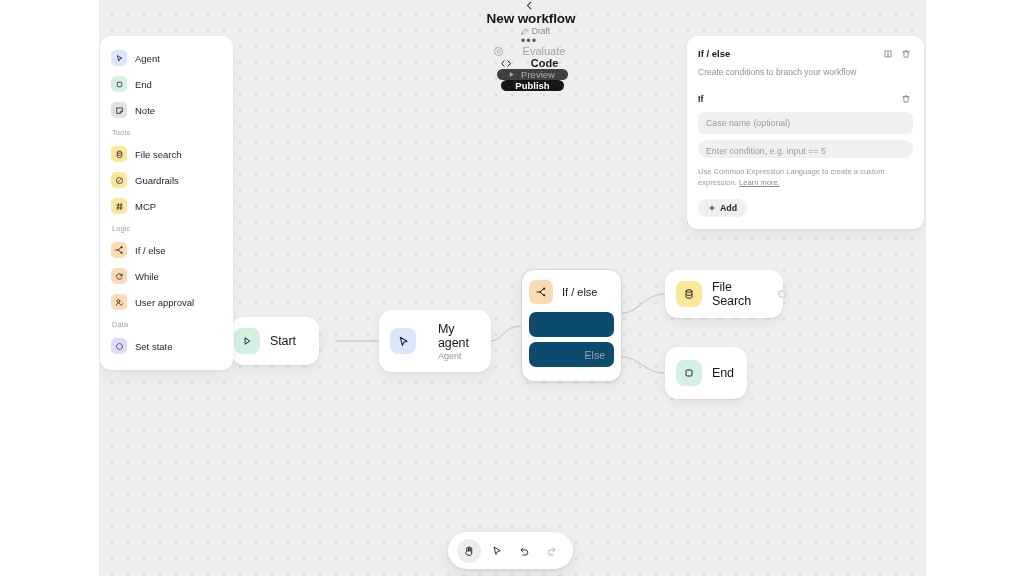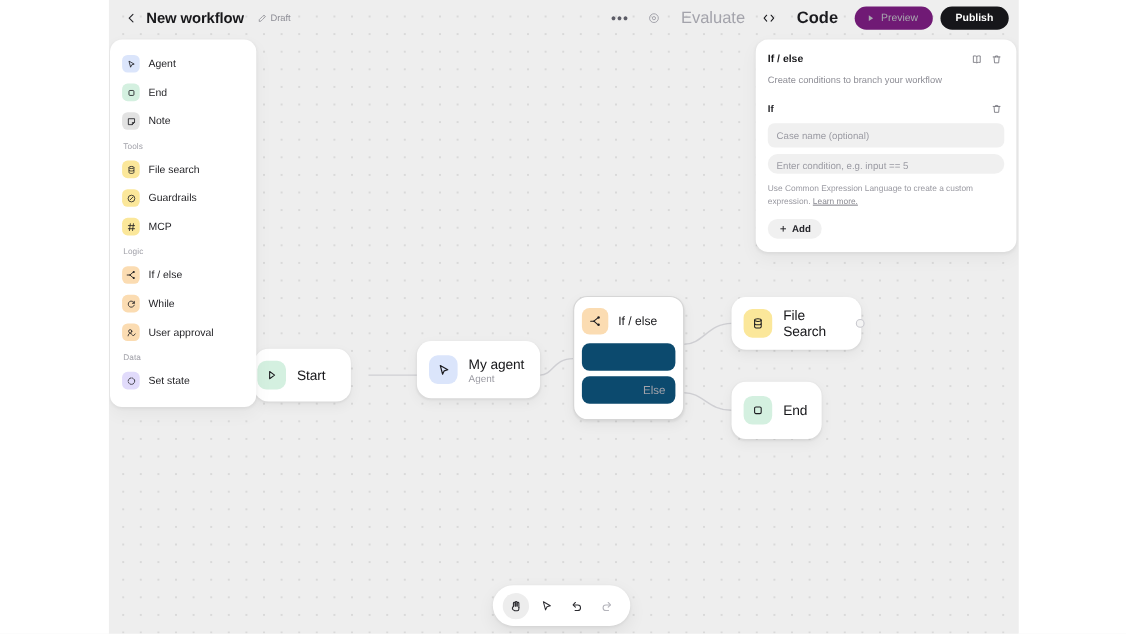--- a/index.html
+++ b/index.html
@@ -24,24 +24,25 @@
     left: 0; top: 0; right: 0; bottom: 0;
     background-color: #eeeeee;
     background-image: radial-gradient(circle, #d9d9d9 1px, transparent 1.2px);
     background-size: 16px 16px;
     background-position: 5px 7px;
   }
 
   
   #topbar {
     position: absolute;
-    left: 0; top: 0; width: 827px; height: 32px;
+    left: 16px; top: 0; width: 827px; height: 32px;
     display: flex; align-items: center;
     padding: 0 9px 0 10px;
     z-index: 40;
+    flex-direction: column;
   }
   .tb-back {
     width: 20px; height: 20px;
     display: flex; align-items: center; justify-content: center;
     color: #26262b; cursor: pointer;
     border-radius: 5px;
   }
   .tb-title {
     font-size: 13.5px; font-weight: bold; color: #17171a;
     margin-left: 4px; letter-spacing: -0.1px;
@@ -51,30 +52,30 @@
     margin-left: 12px; color: #8c8c94; font-size: 8.5px;
   }
   .tb-spacer { flex: 1 1 auto; }
   .tb-dots {
     color: #5c5c66; font-size: 13px; letter-spacing: 1px;
     padding: 0 9px; cursor: pointer; line-height: 9px;
     display:flex; align-items:center; height:20px;
   }
   .tb-item {
     display: flex; align-items: center; gap: 19px;
-    font-size: 15px; font-weight: bold;
+    font-size: 11px; font-weight: bold;
     padding: 0 8px; height: 20px; cursor: pointer;
     border-radius: 6px;
   }
   .tb-item.muted { color: #a3a3ab; font-weight: normal; }
   .tb-item.muted .tb-lab { font-weight: normal; }
   .tb-item.dark { color: #1b1b1f; }
   .tb-preview {
     display: flex; align-items: center; gap: 5px;
-    background: #701a75; color: #a8a8af;
+    background: #404040; color: #a8a8af;
     font-size: 9.5px; border-radius: 11px;
     height: 21px; padding: 0 13px 0 10px;
     margin-left: 7px; cursor: pointer;
   }
   .tb-publish {
     background: #16161a; color: #ffffff;
     font-size: 9.5px; font-weight: bold;
     border-radius: 11px; height: 21px;
     padding: 0 14px; margin-left: 7px;
     display: flex; align-items: center; cursor: pointer;
@@ -167,21 +168,21 @@
   .node-ic {
     width: 26px; height: 26px; border-radius: 8px;
     display: flex; align-items: center; justify-content: center;
     flex: 0 0 auto;
   }
   .node-txt { margin-left: 10px; }
   .node-title { font-size: 12.5px; color: #17171a; letter-spacing: -0.1px; }
   .node-sub { font-size: 9px; color: #9a9aa2; margin-top: 1px; }
 
   #node-start { left: 132px; top: 317px; width: 88px; height: 48px; padding: 0 3px; }
-  #node-agent { left: 280px; top: 310px; width: 112px; height: 52px; padding: 0 11px; }
+  #node-agent { left: 280px; top: 310px; width: 112px; height: 62px; padding: 0 11px; gap: 12px; }
   #node-filesearch { left: 566px; top: 270px; width: 118px; height: 48px; padding: 0 11px; }
   #node-end { left: 566px; top: 347px; width: 82px; height: 52px; padding: 0 11px; }
 
   #node-ifelse {
     position: absolute; left: 422px; top: 269px;
     width: 101px; height: 113px;
     background: #ffffff; border-radius: 13px;
     border: 1px solid #d6d6d6;
     box-shadow: 0 1px 2px rgba(0,0,0,0.06), 0 4px 12px rgba(0,0,0,0.05);
     padding: 7px; z-index: 21; cursor: pointer;

